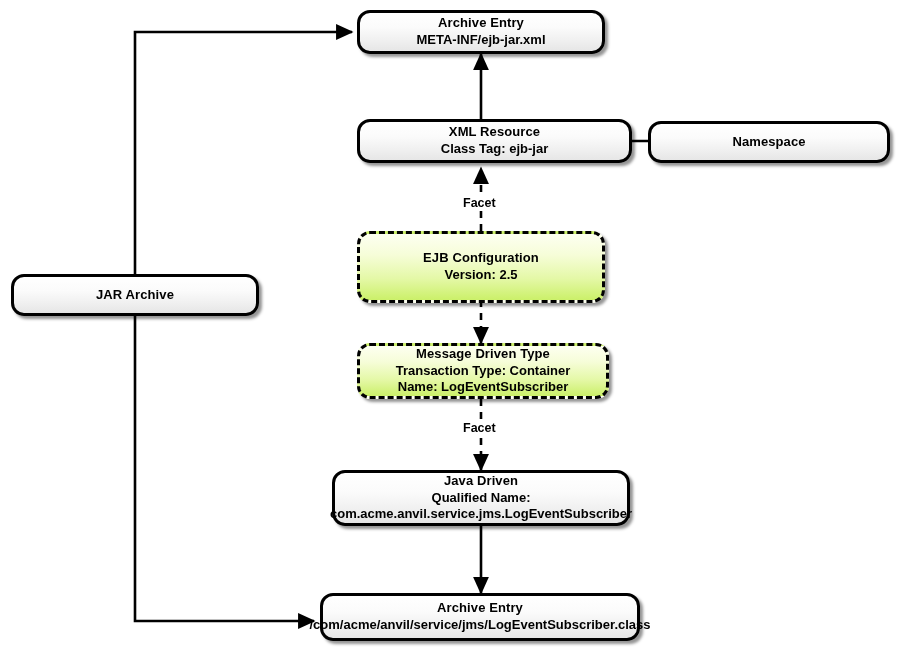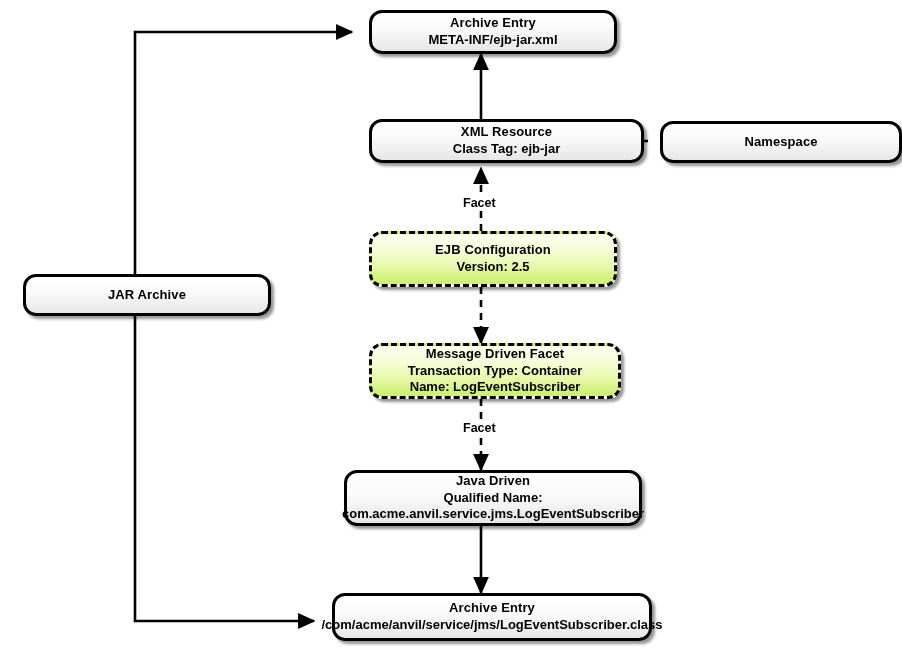--- a/index.html
+++ b/index.html
@@ -31,21 +31,20 @@
     border-radius: 13px;
     display: flex;
     flex-direction: column;
     align-items: center;
     justify-content: center;
     text-align: center;
     line-height: 1.28;
     color: #000000;
     box-shadow: 3px 3px 3px rgba(0,0,0,0.42);
     z-index: 5;
-    margin-left: 12px;
   }
   .node.plain {
     border: 3px solid #000000;
     background: linear-gradient(to bottom, #ffffff 0%, #fbfbfb 38%, #f0f0f0 72%, #e6e6e6 100%);
   }
   .node.facet {
     border: 3px dashed #000000;
     background: linear-gradient(to bottom, #fdfff1 0%, #f6fdd8 32%, #e4f8a6 68%, #cbf069 100%);
   }
   .node .title {
@@ -114,27 +113,27 @@
   </div>
 
   <div class="node plain" style="left:648px; top:121px; width:242px; height:42px;">
     <div class="title">Namespace</div>
   </div>
 
   <div class="node plain" style="left:11px; top:274px; width:248px; height:42px;">
     <div class="title">JAR Archive</div>
   </div>
 
-  <div class="node facet" style="left:357px; top:231px; width:248px; height:56px;">
+  <div class="node facet" style="left:357px; top:231px; width:248px; height:72px;">
     <div class="title">EJB Configuration</div>
     <div class="sub">Version: 2.5</div>
   </div>
 
   <div class="node facet" style="left:357px; top:343px; width:252px; height:56px;">
-    <div class="title">Message Driven Facet</div>
+    <div class="title">Message Driven Type</div>
     <div class="sub">Transaction Type: Container</div>
     <div class="sub">Name: LogEventSubscriber</div>
   </div>
 
   <div class="node plain" style="left:332px; top:470px; width:298px; height:56px;">
     <div class="title">Java Driven</div>
     <div class="sub">Qualified Name:</div>
     <div class="sub">com.acme.anvil.service.jms.LogEventSubscriber</div>
   </div>
 

